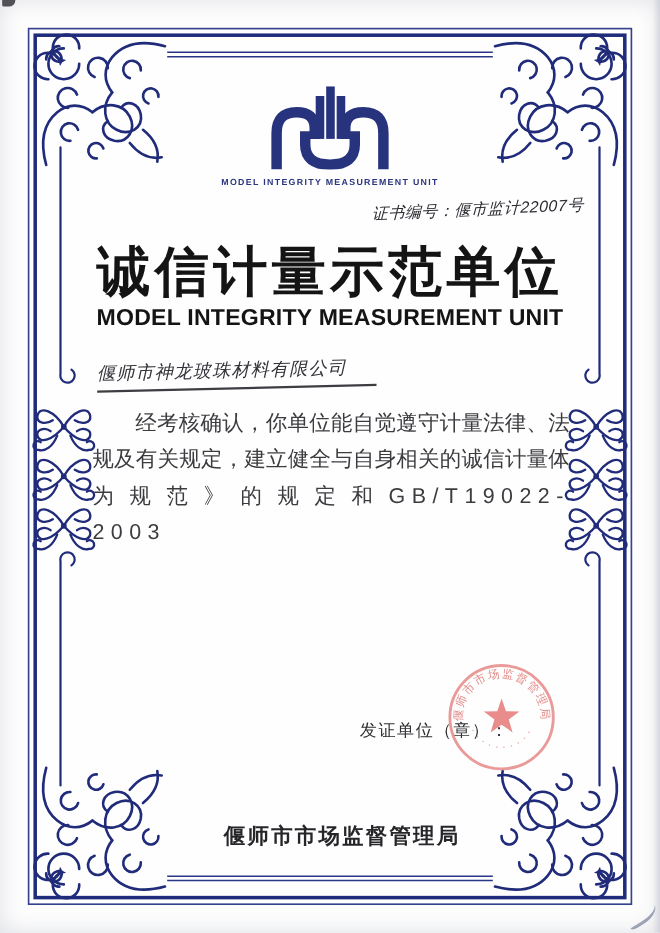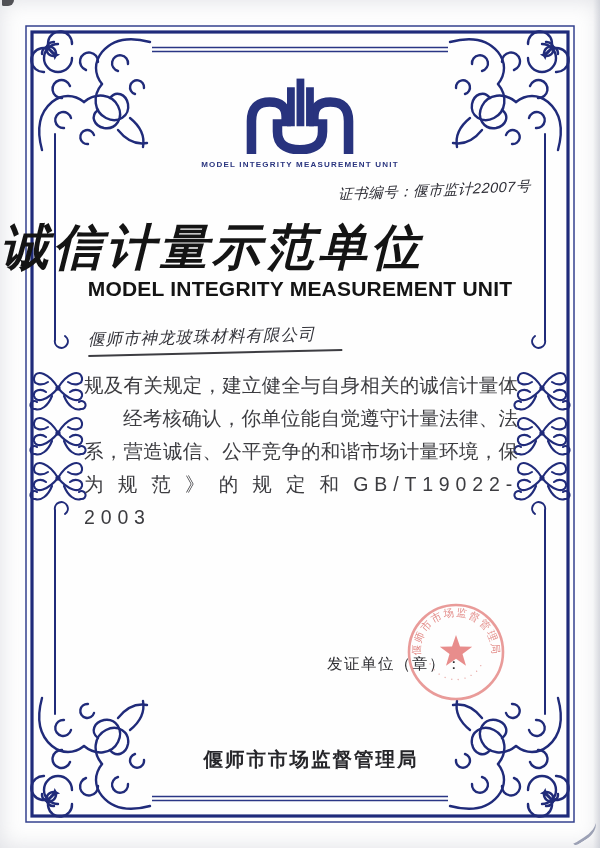--- a/index.html
+++ b/index.html
@@ -24,23 +24,23 @@
   }
   
   .cert-no{
     left:338px;top:181px;width:200px;
     font-size:14.5px;color:#2b2b33;font-style:italic;
     transform:rotate(-2.5deg) skewX(-4deg);
     letter-spacing:.5px;white-space:nowrap;
   }
   
   .title{
-    left:0;right:0;top:215px;text-align:left;
+    left:0;right:0;top:215px;text-align:center;
     font-family:"Liberation Serif",serif;
-    font-size:49px;font-weight:900;color:#141414;letter-spacing:4px;font-style:italic;
+    font-size:49px;font-weight:900;color:#141414;letter-spacing:4px;
   }
   .subtitle{
     left:0;right:0;top:277px;text-align:center;
     font-size:21px;font-weight:800;color:#141414;letter-spacing:.2px;
   }
   
   .awardee{
     left:88px;top:326px;width:254px;height:26px;
     border-bottom:2px solid #3d3d42;
     font-size:16.5px;font-style:italic;color:#33333a;
@@ -151,23 +151,22 @@
 </div>
 
 <div class="abs cert-no">证书编号：偃市监计22007号</div>
 
 <div class="abs title">诚信计量示范单位</div>
 <div class="abs subtitle">MODEL INTEGRITY MEASUREMENT UNIT</div>
 
 <div class="abs awardee">偃师市神龙玻珠材料有限公司</div>
 
 <div class="abs body-text">
+  <div class="body-line first">经考核确认，你单位能自觉遵守计量法律、法</div>
   <div class="body-line">规及有关规定，建立健全与自身相关的诚信计量体</div>
-  <div class="body-line first">经考核确认，你单位能自觉遵守计量法律、法</div>
-  <div class="body-line">系，营造诚信、公平竞争的和谐市场计量环境，保</div>
   <div class="body-line spread">为规范》的规定和GB/T19022-2003</div>
 </div>
 
 <div class="abs issuer-label">发证单位（章）：</div>
 
 <svg id="seal-svg" class="abs" viewBox="398 594 118 118" xmlns="http://www.w3.org/2000/svg">
   <defs>
     <path id="sealArcTop" d="M 420,652 A 36,36 0 1 1 492,652"></path>
     <path id="sealArcBot" d="M 426,658 A 31,31 0 0 0 486,658"></path>
   </defs>

